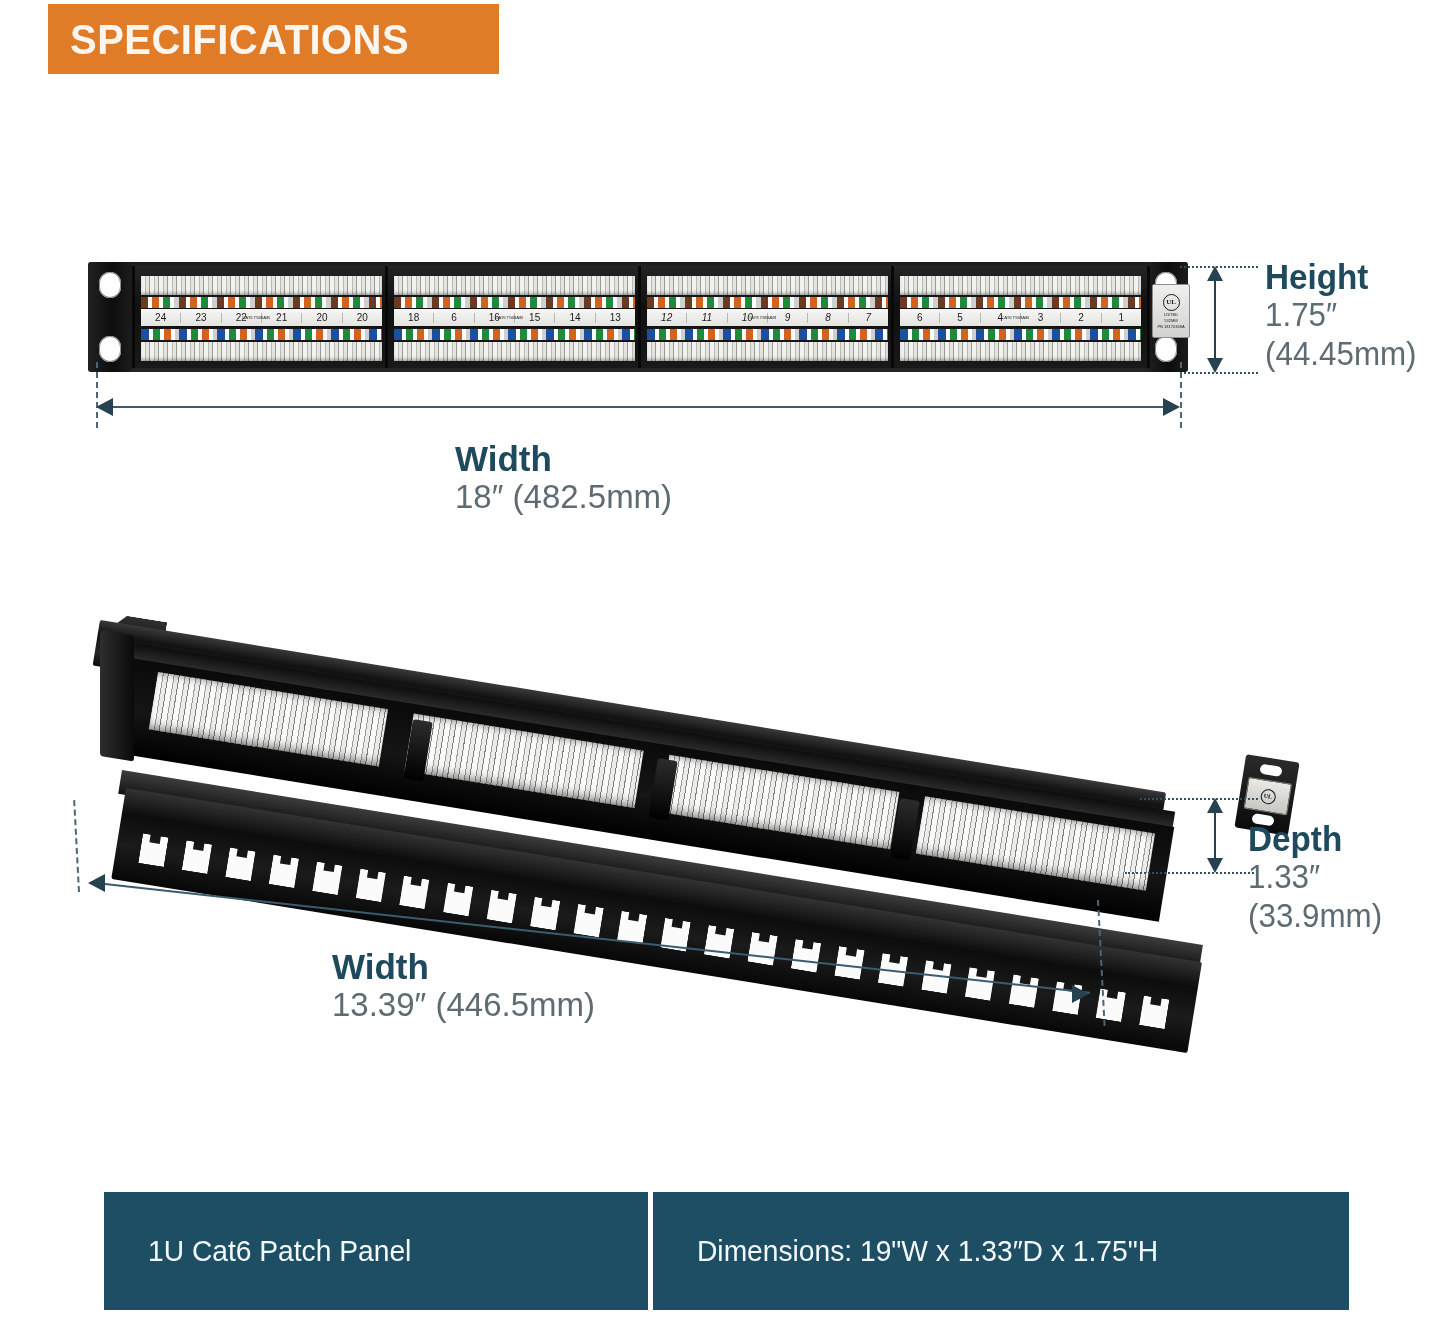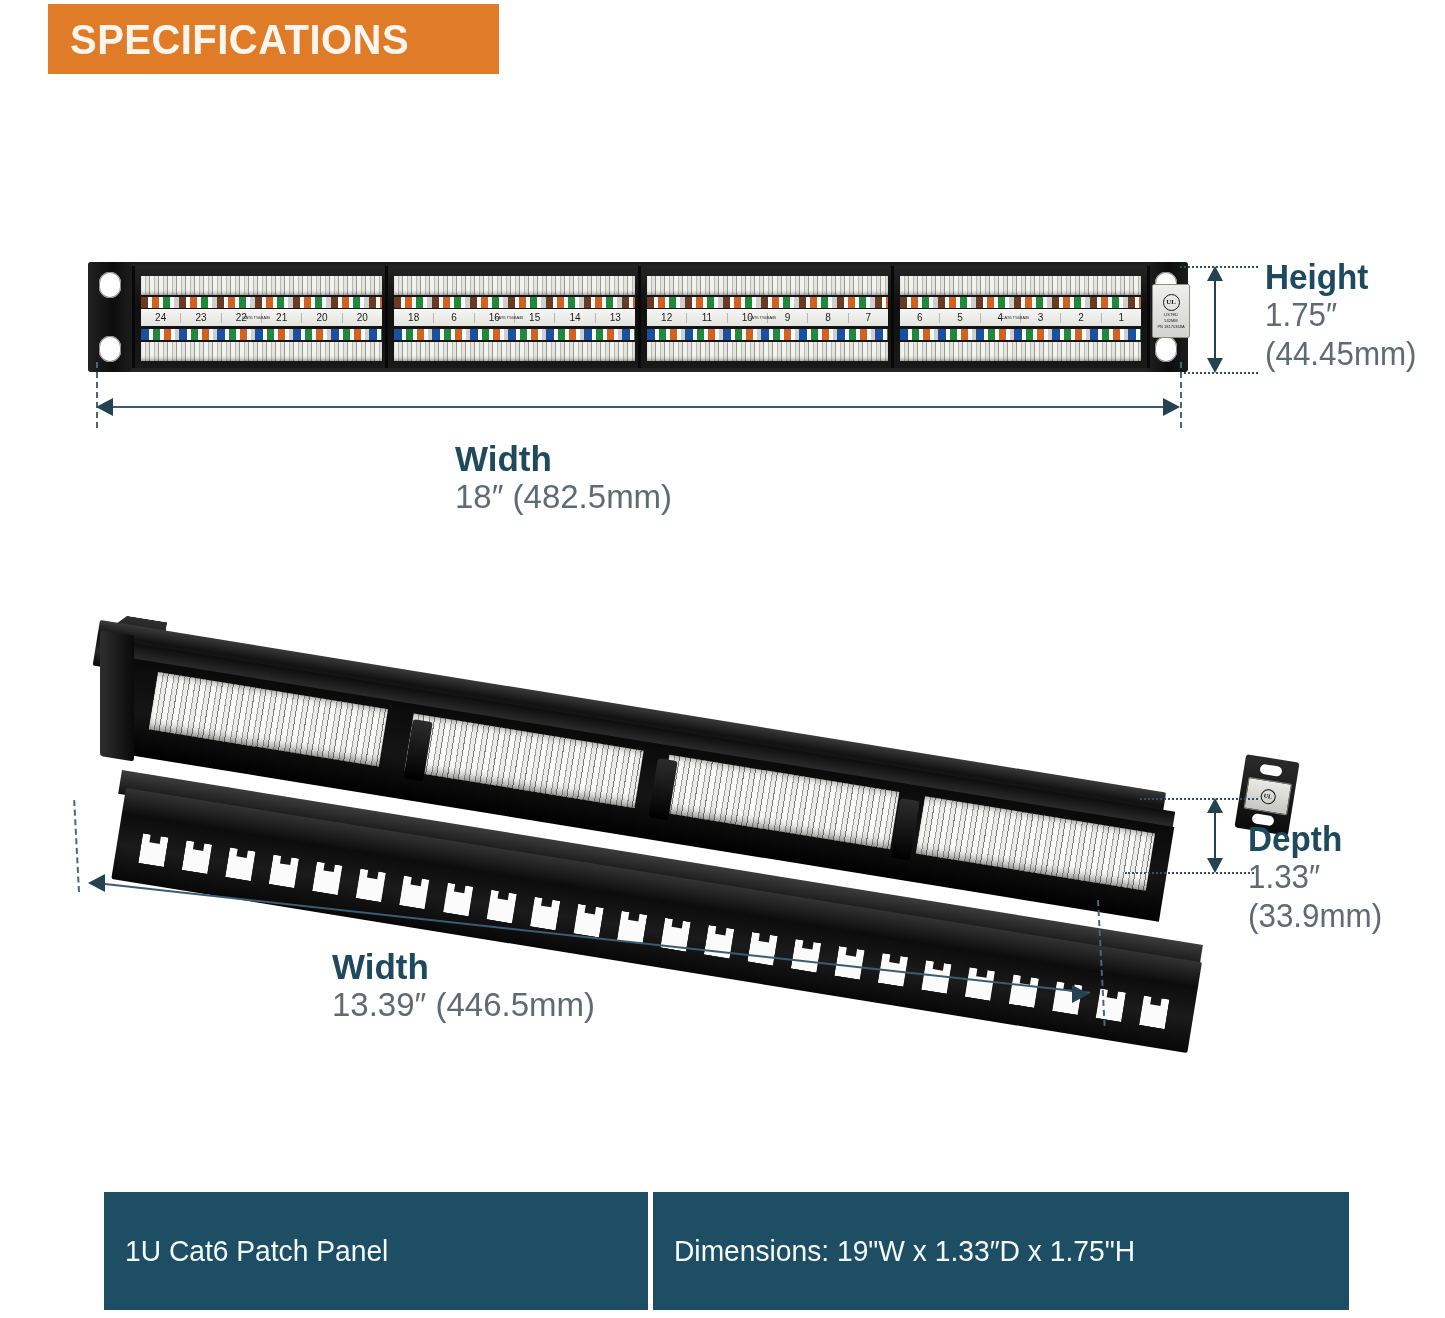--- a/index.html
+++ b/index.html
@@ -231,21 +231,21 @@
 
   
   #spec-table{
     position:absolute;left:104px;top:1192px;width:1245px;height:118px;
     display:flex;flex-direction:column;gap:5px;
   }
   .sp-row{flex:1 1 0;display:flex;gap:5px;}
   .sp-cell{
     background:var(--teal,#1D4E63);color:#F4FAFC;
     font-size:30px;font-weight:400;display:flex;align-items:center;
-    padding-left:21px;box-sizing:border-box;
+    padding-left:44px;box-sizing:border-box;
     transform-origin:left center;
   }
   .sp-cell span{transform:scaleX(.94);transform-origin:left center;display:inline-block;}
   .sp-cell.c1{width:544px;flex:0 0 544px;}
   .sp-cell.c2{flex:1 1 auto;}
 </style>
 </head>
 <body>
 
 <div id="spec-banner">
@@ -286,21 +286,21 @@
         <div class="stripe lower"></div>
         <div class="numstrip">
           <div class="numcell">18</div>
           <div class="numcell">6</div>
           <div class="numcell">16<span class="cat-tag" style="left: 88%;">CAT6 T568A/B</span></div>
           <div class="numcell">15</div>
           <div class="numcell">14</div>
           <div class="numcell">13</div>
         </div>
       </div>
-      <div class="pf-seg" style="left: 50%; width: 25%;">
+      <div class="pf-seg" style="left: 50%; width: 25%; font-style: italic;">
         <div class="comb top"></div>
         <div class="comb bot"></div>
         <div class="stripe upper"></div>
         <div class="stripe lower"></div>
         <div class="numstrip">
           <div class="numcell">12</div>
           <div class="numcell">11</div>
           <div class="numcell">10<span class="cat-tag" style="left: 88%;">CAT6 T568A/B</span></div>
           <div class="numcell">9</div>
           <div class="numcell">8</div>

